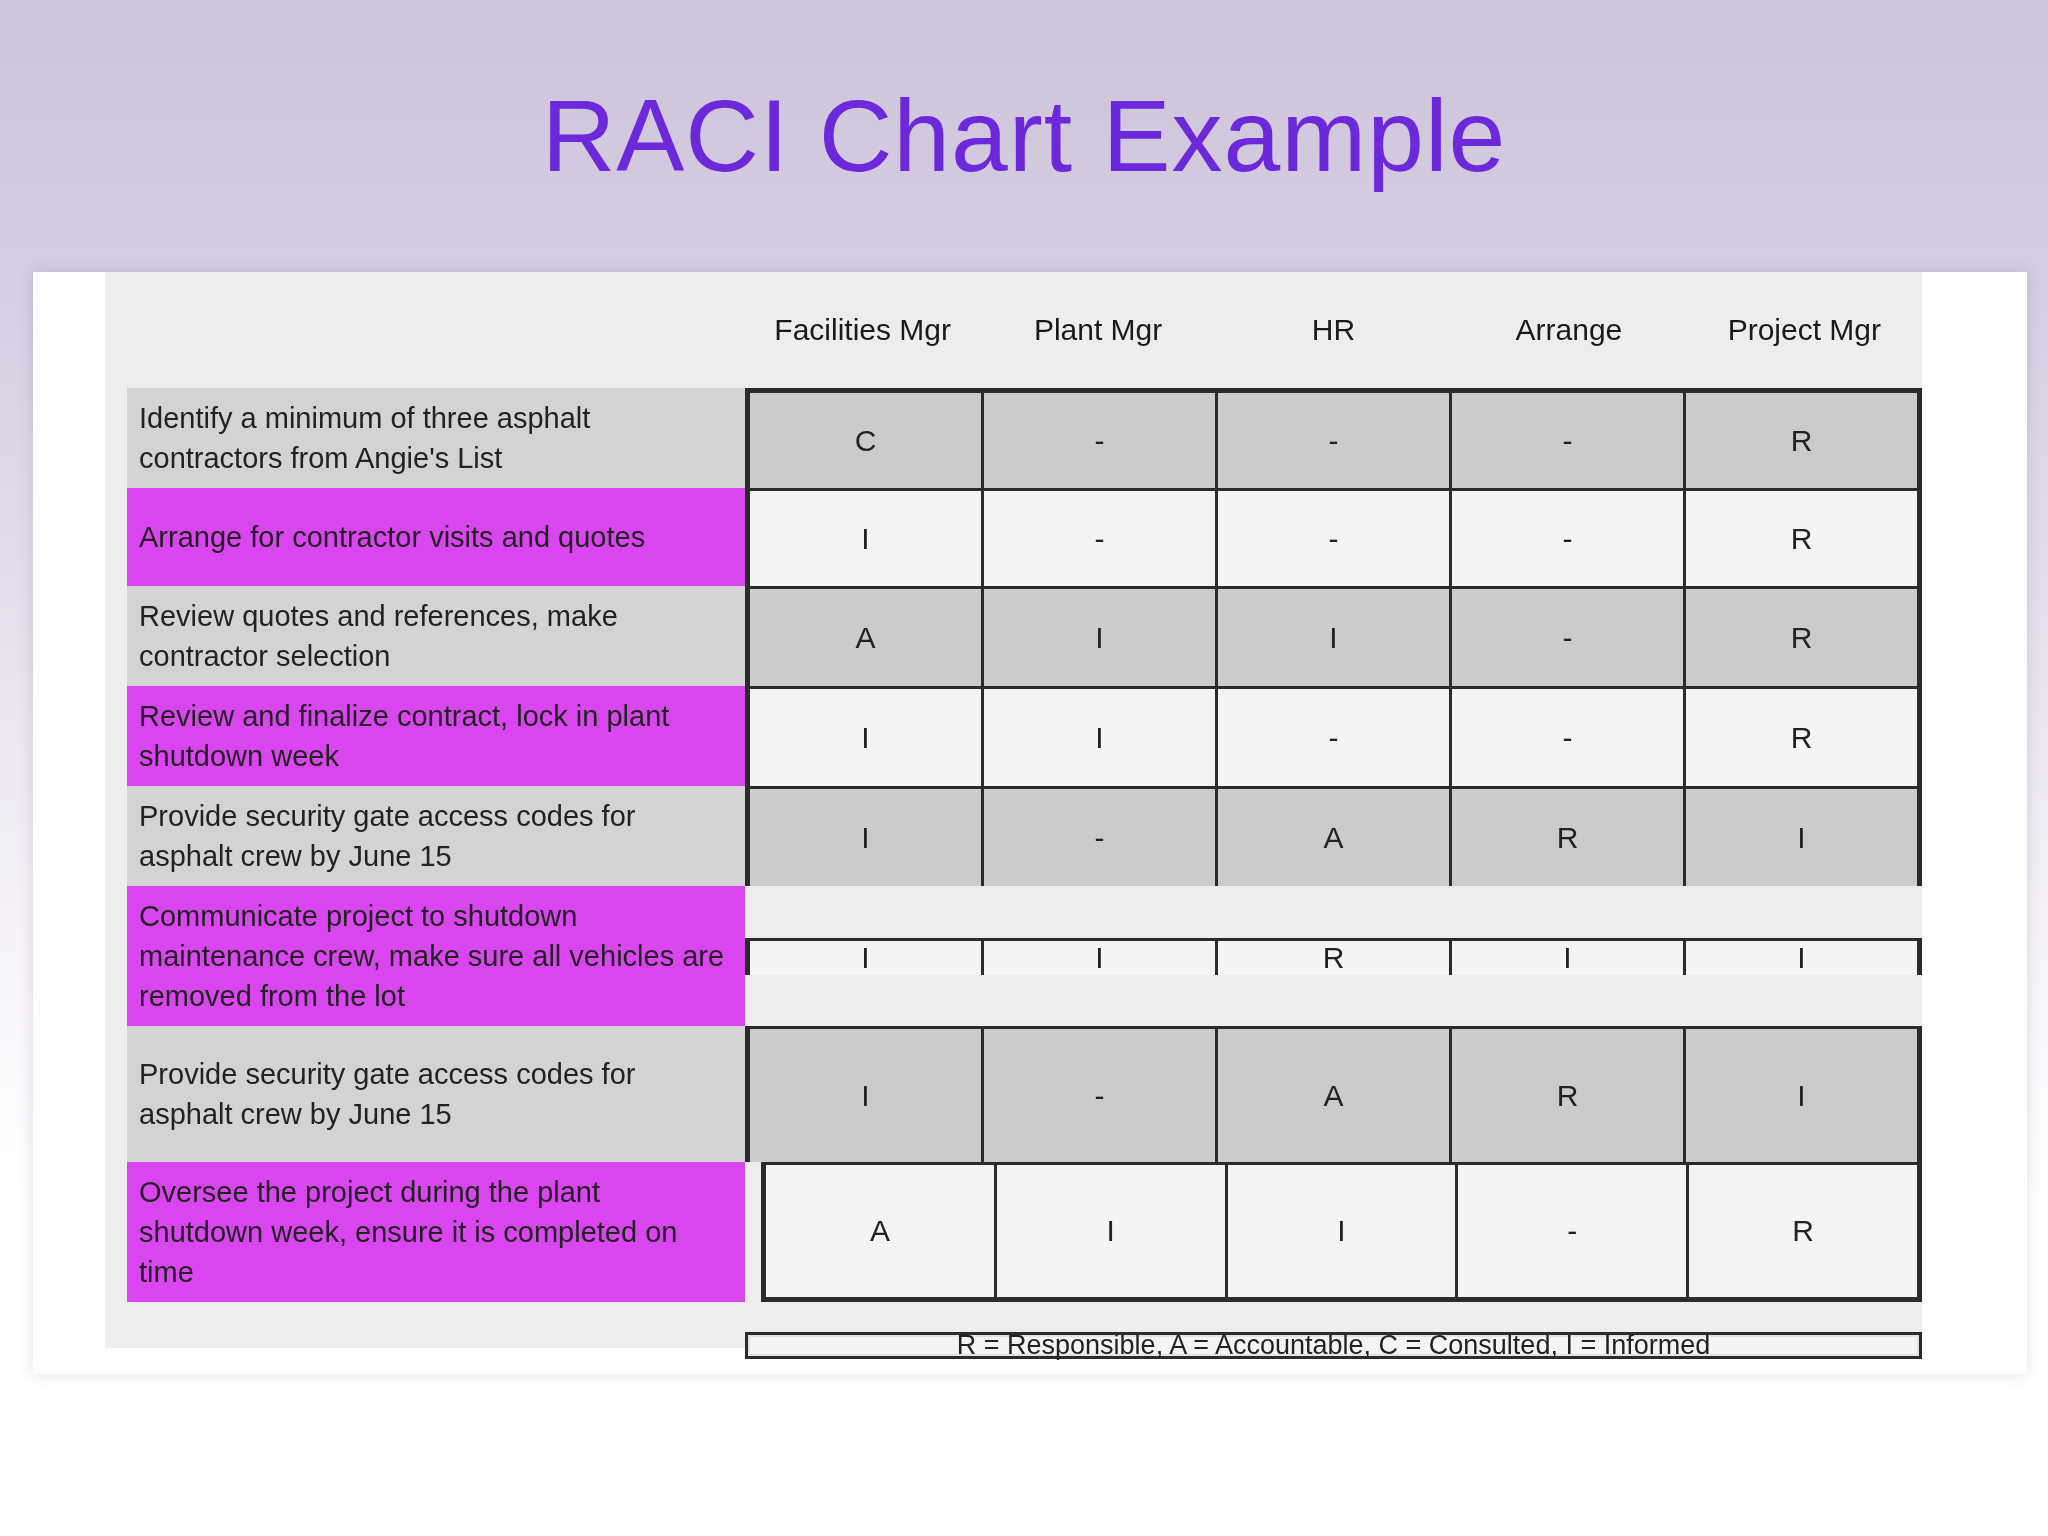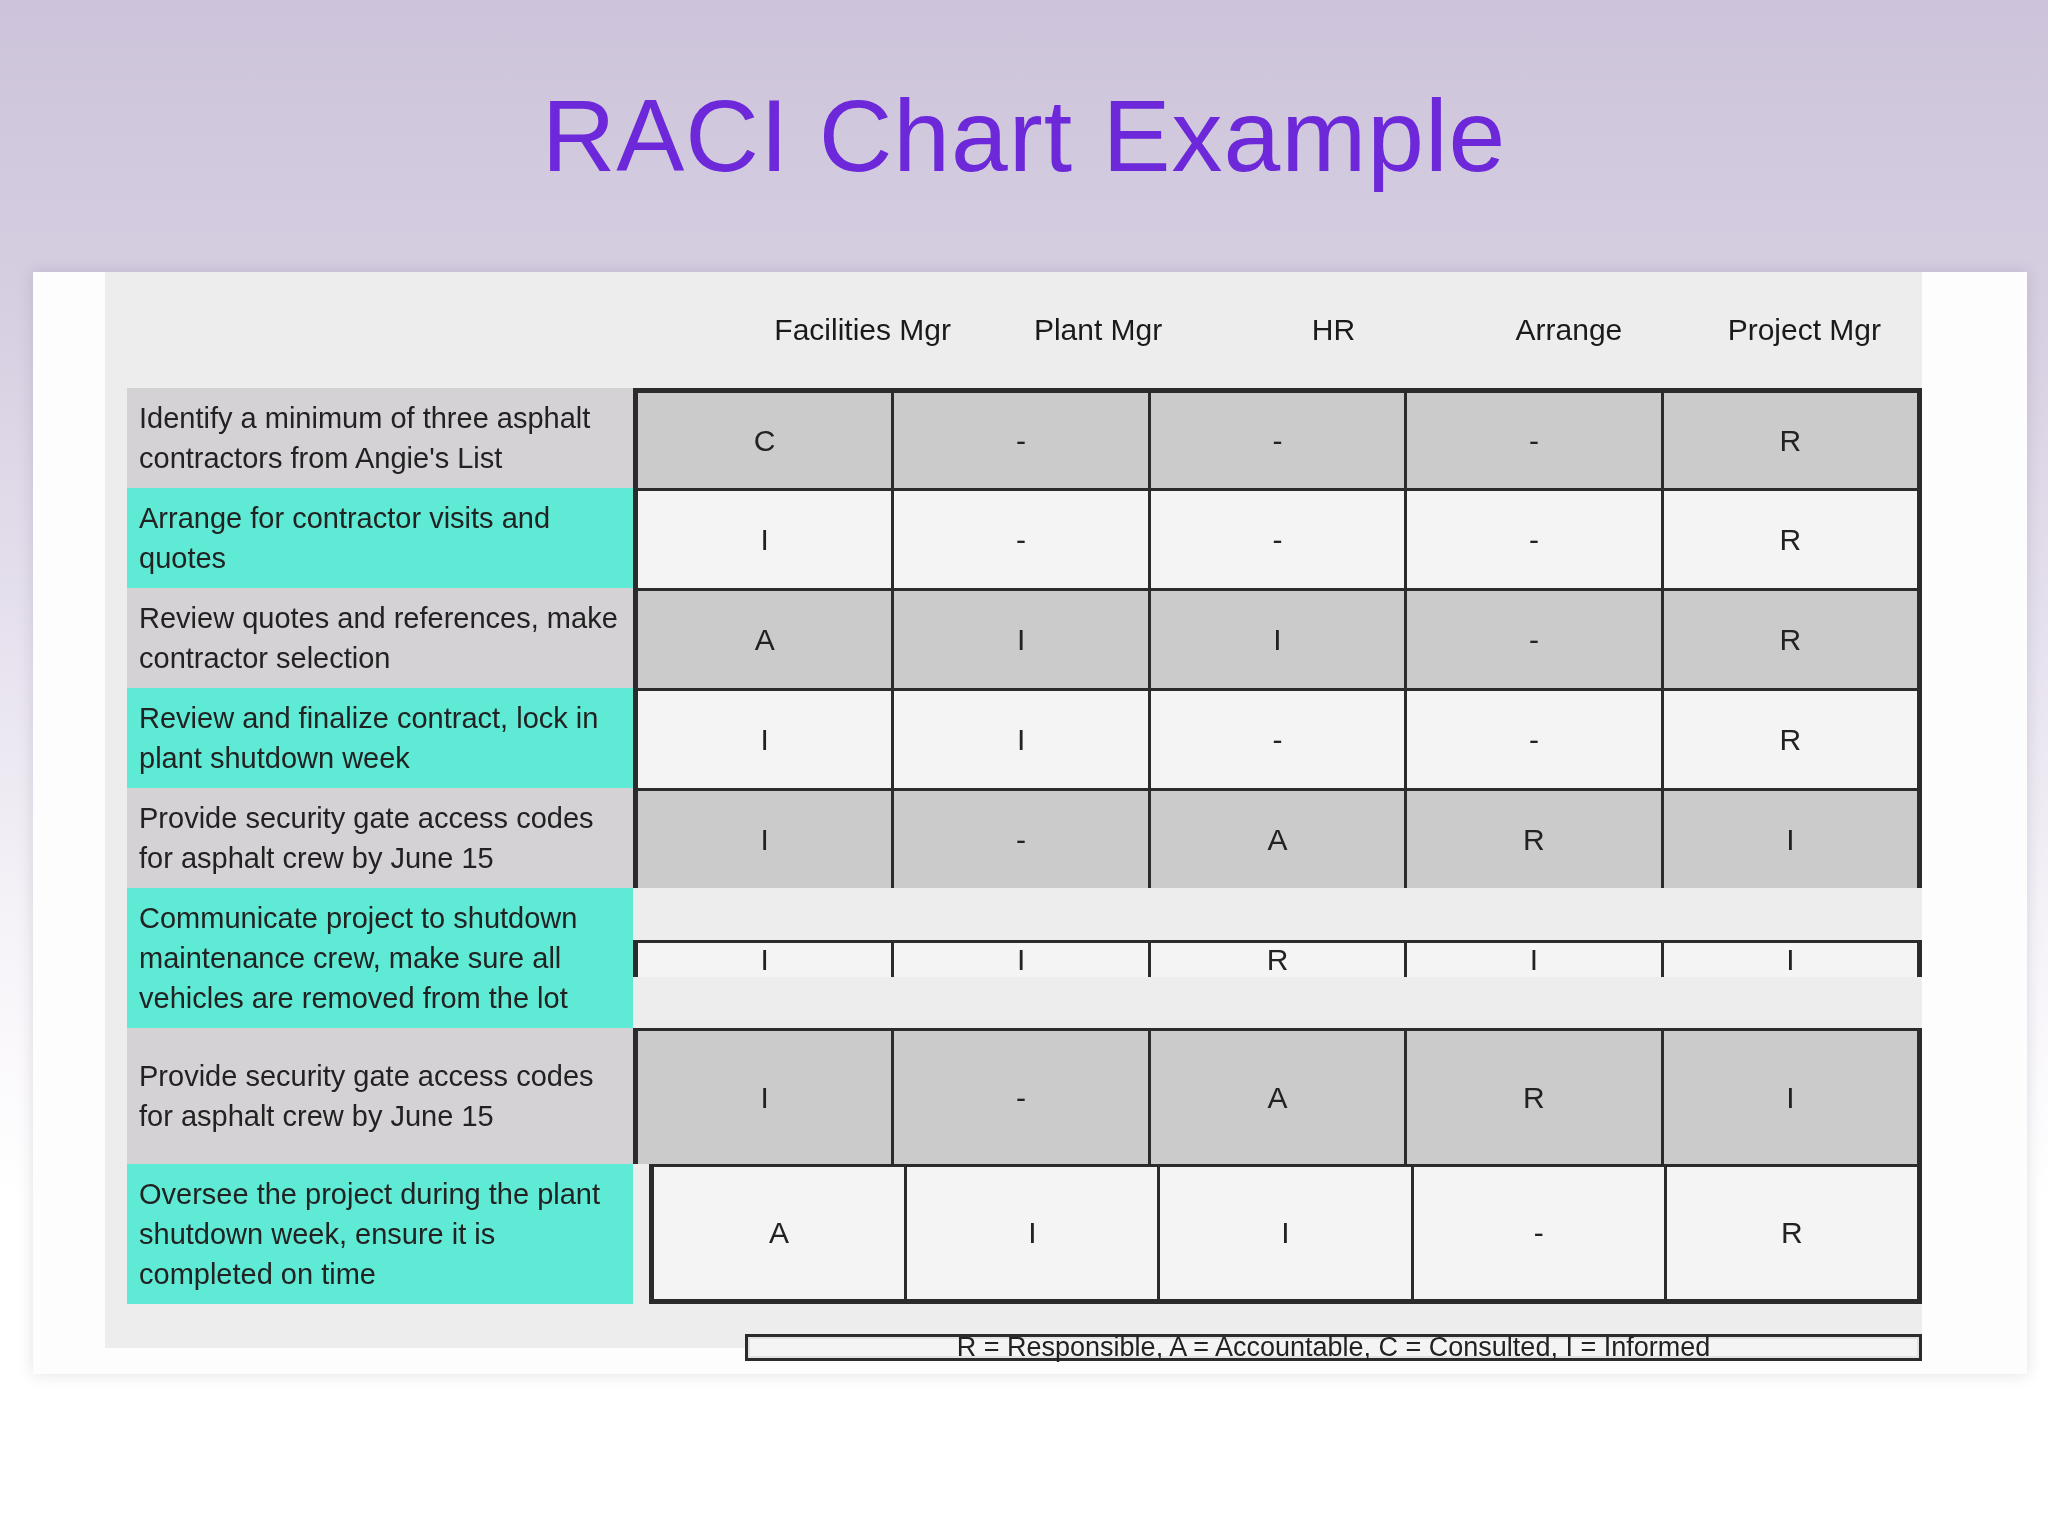--- a/index.html
+++ b/index.html
@@ -24,40 +24,40 @@
   }
   .panel{
     position:absolute;left:72px;top:0;width:1817px;height:1076px;
     background:#ededed;
   }
   .header-row{display:flex;height:116px;align-items:center;}
   .spacer{width:640px;flex:none;}
   .hcell{flex:1;text-align:center;font-size:30px;color:#1a1a1a;}
   .row{display:flex;}
   .label{
-    width:528px;flex:none;box-sizing:border-box;
+    width:640px;flex:none;box-sizing:border-box;
     border-left:22px solid transparent;background-clip:padding-box;
     padding:10px 14px 10px 12px;
     display:flex;align-items:center;
     font-size:29px;line-height:1.38;color:#222;
   }
   .cells{flex:1;display:flex;}
   .cell{
     flex:1;display:flex;align-items:center;justify-content:center;
     box-sizing:border-box;
     border-left:3px solid #2b2b2b;border-top:3px solid #2b2b2b;
     font-size:30px;color:#222;
   }
   .cell:first-child{border-left-width:5px;}
   .cell:last-child{border-right:5px solid #2b2b2b;}
   .row-first .cell{border-top-width:5px;}
   .row-last .cell{border-bottom:5px solid #2b2b2b;}
   .shade-dark .label{background-color:#d5d2d5;}
   .shade-dark .cell{background-color:#cbcbcb;}
-  .shade-light .label{background-color:#5eead4;}
+  .shade-light .label{background-color:#d946ef;}
   .shade-light .cell{background-color:#f4f4f4;}
   .r1{min-height:96px;}  .r2{min-height:98px;}
   .r3{min-height:96px;}  .r4{min-height:95px;}
   .r5{min-height:97px;}  .r6{min-height:133px;align-items:center;}
   .r7{min-height:136px;} .r8{min-height:135px;gap:16px;}
   .legend{
     margin-left:640px;margin-right:0;margin-top:30px;
     height:27px;box-sizing:border-box;
     border:3px solid #2b2b2b;background:#f4f4f4;
     display:flex;align-items:center;justify-content:center;

